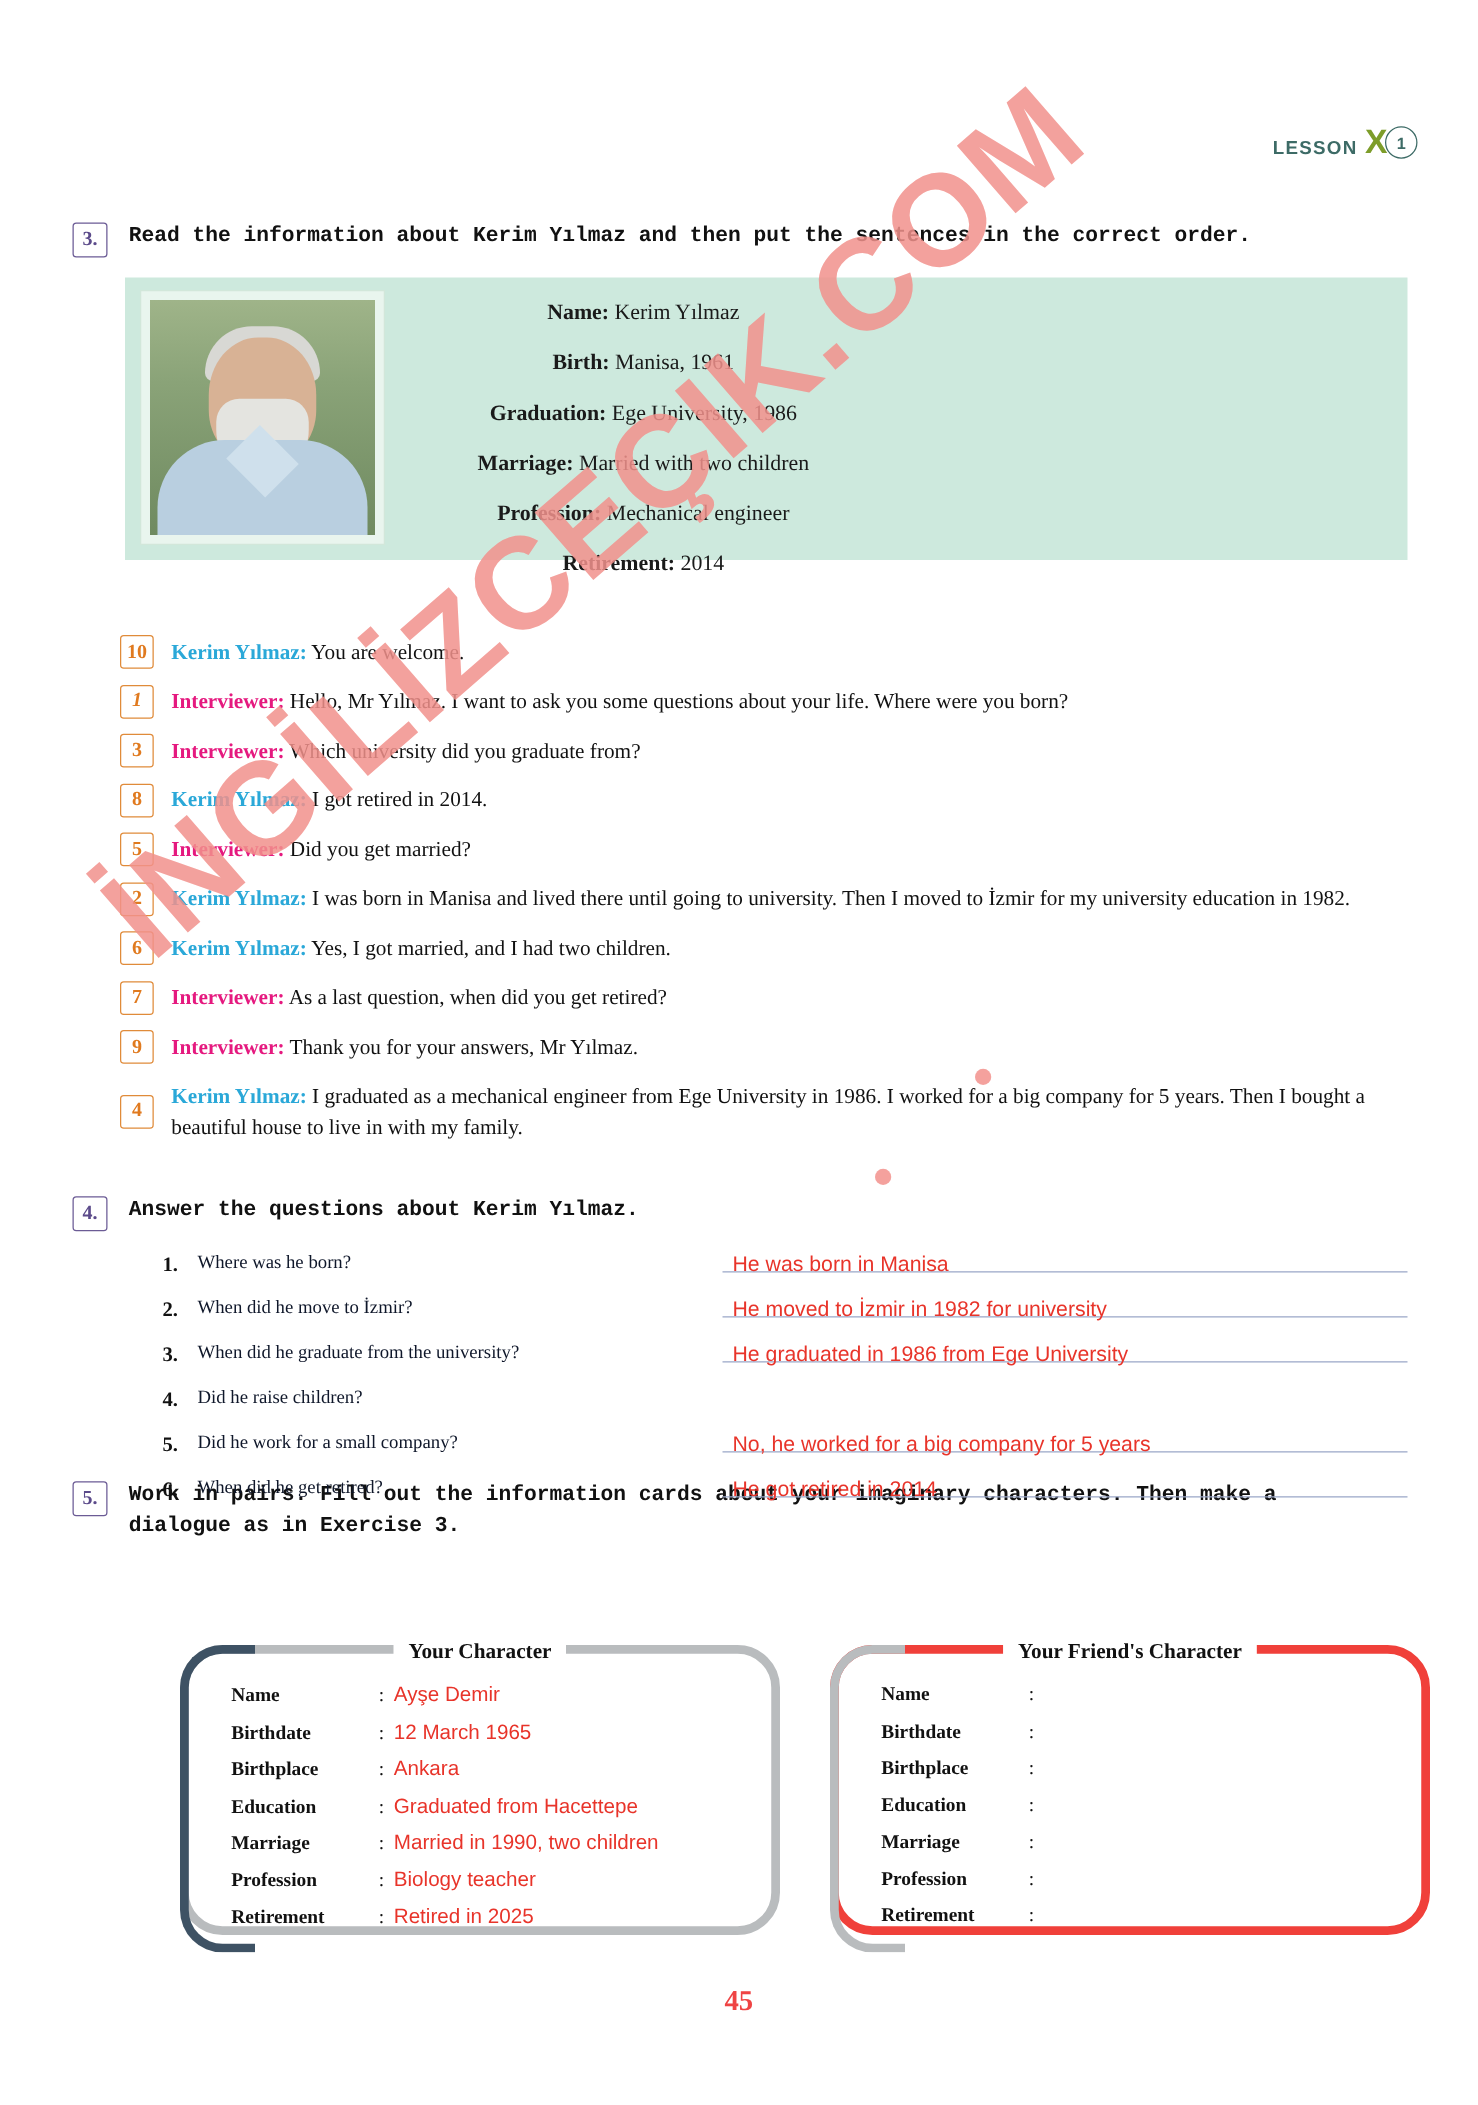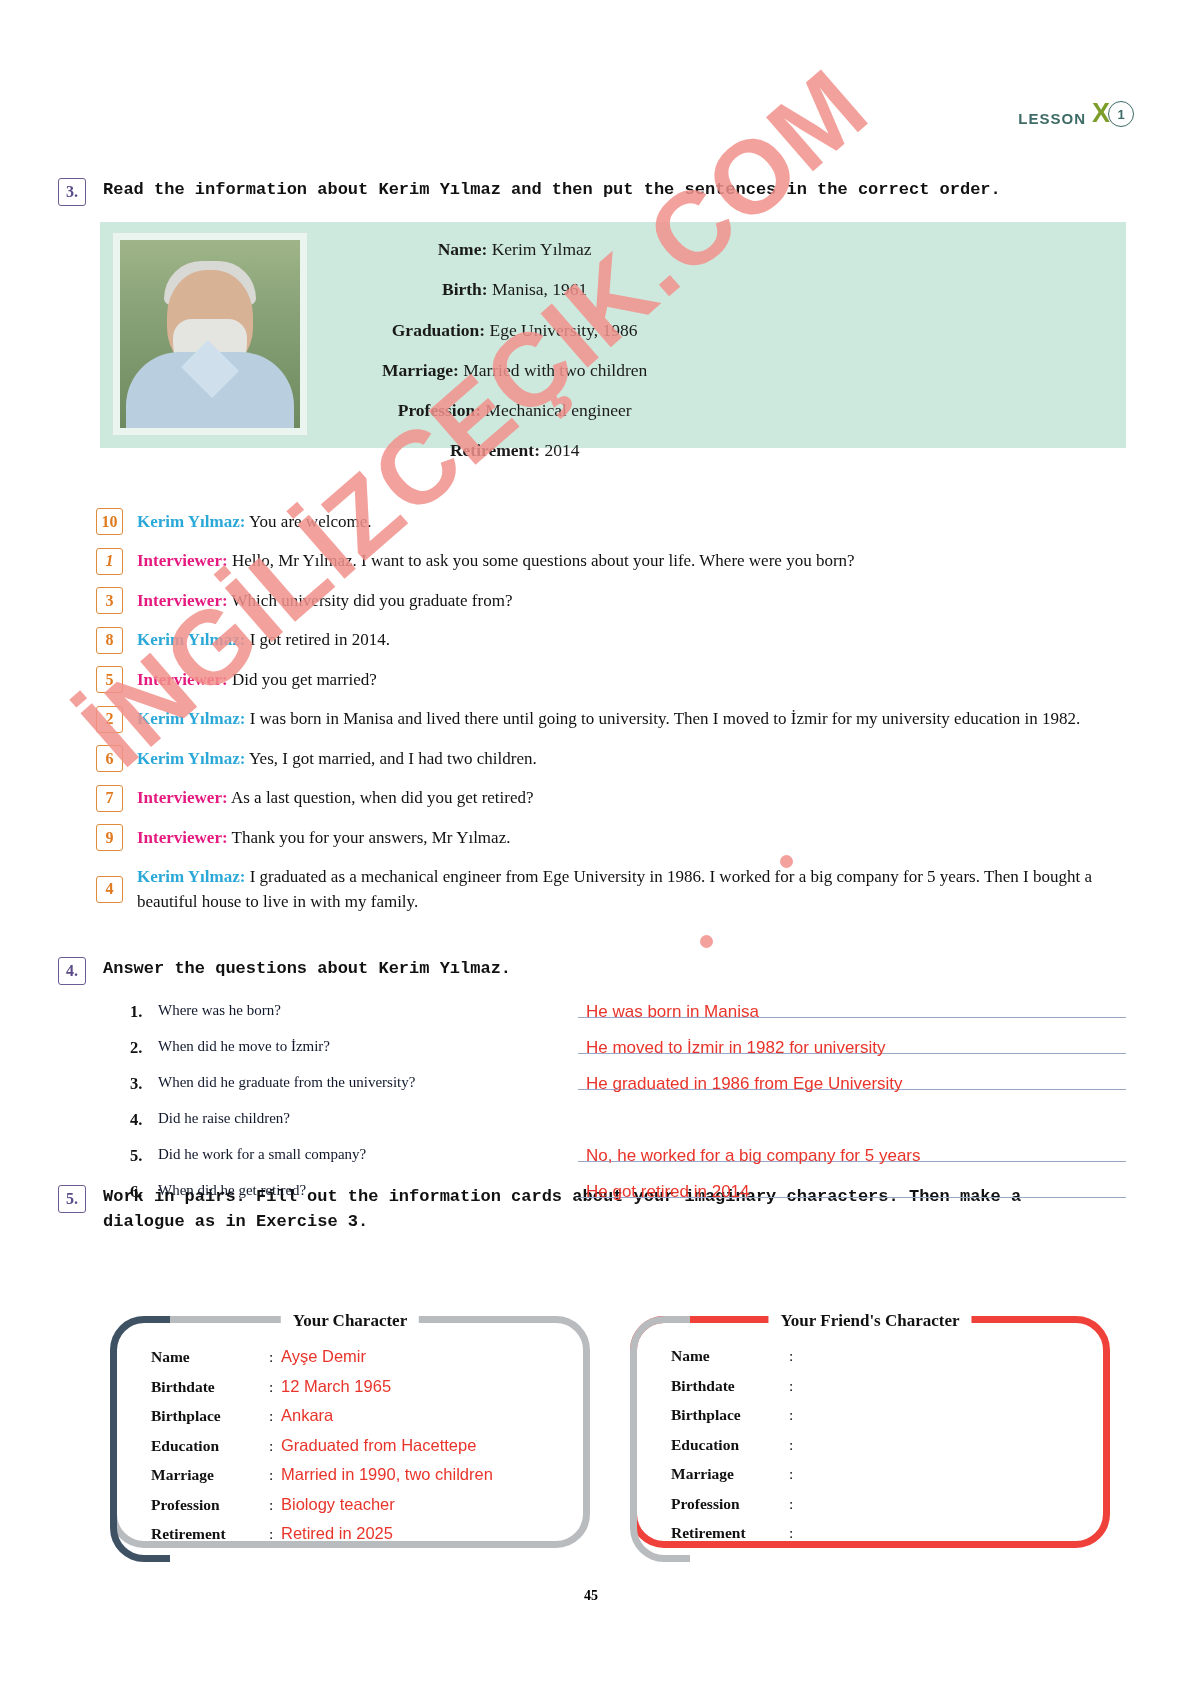--- a/index.html
+++ b/index.html
@@ -170,21 +170,21 @@
   .qa-a {
     position:relative;
     font-family:"Liberation Sans", sans-serif;
     font-size:17px; color:#e8342a; padding-left:8px;
   }
 
   
   .cards { position:absolute; left:110px; top:1300px; width:1010px; height:250px; z-index:2; }
   .card-left, .card-right {
     position:absolute; top:16px; width:480px; height:232px;
-    border-radius:34px; box-sizing:border-box;
+    border-radius:34px; box-sizing:border-box;margin-left:34px;
   }
   .card-left  { left:0;   border:7px solid #b9bcbe; }
   .card-left::before {
     content:""; position:absolute; left:-7px; top:-7px;
     width:60px; height:246px;
     border-left:7px solid #3e5264;
     border-top:7px solid #3e5264;
     border-bottom:7px solid #3e5264;
     border-radius:34px 0 0 34px;
     box-sizing:border-box;
@@ -208,21 +208,21 @@
   .card-row { display:flex; align-items:baseline; height:29.5px; }
   .card-lbl { width:118px; font-weight:700; font-size:15.5px; color:#111; }
   .card-col { width:12px; font-size:15.5px; color:#111; }
   .card-val {
     font-family:"Liberation Sans", sans-serif;
     font-size:16.5px; color:#e8342a; white-space:nowrap;
   }
 
   .page-num {
     position:absolute; left:0; right:0; top:1588px;
-    text-align:center; font-weight:700; font-size:14px; color:#000000;
+    text-align:center; font-weight:700; font-size:23px; color:#ef4444;
   }
 </style>
 </head>
 <body>
 
 <div class="page">
 
   <div class="lesson-badge">
     <span class="lbl">LESSON</span>
     <span class="lesson-x">X</span>

